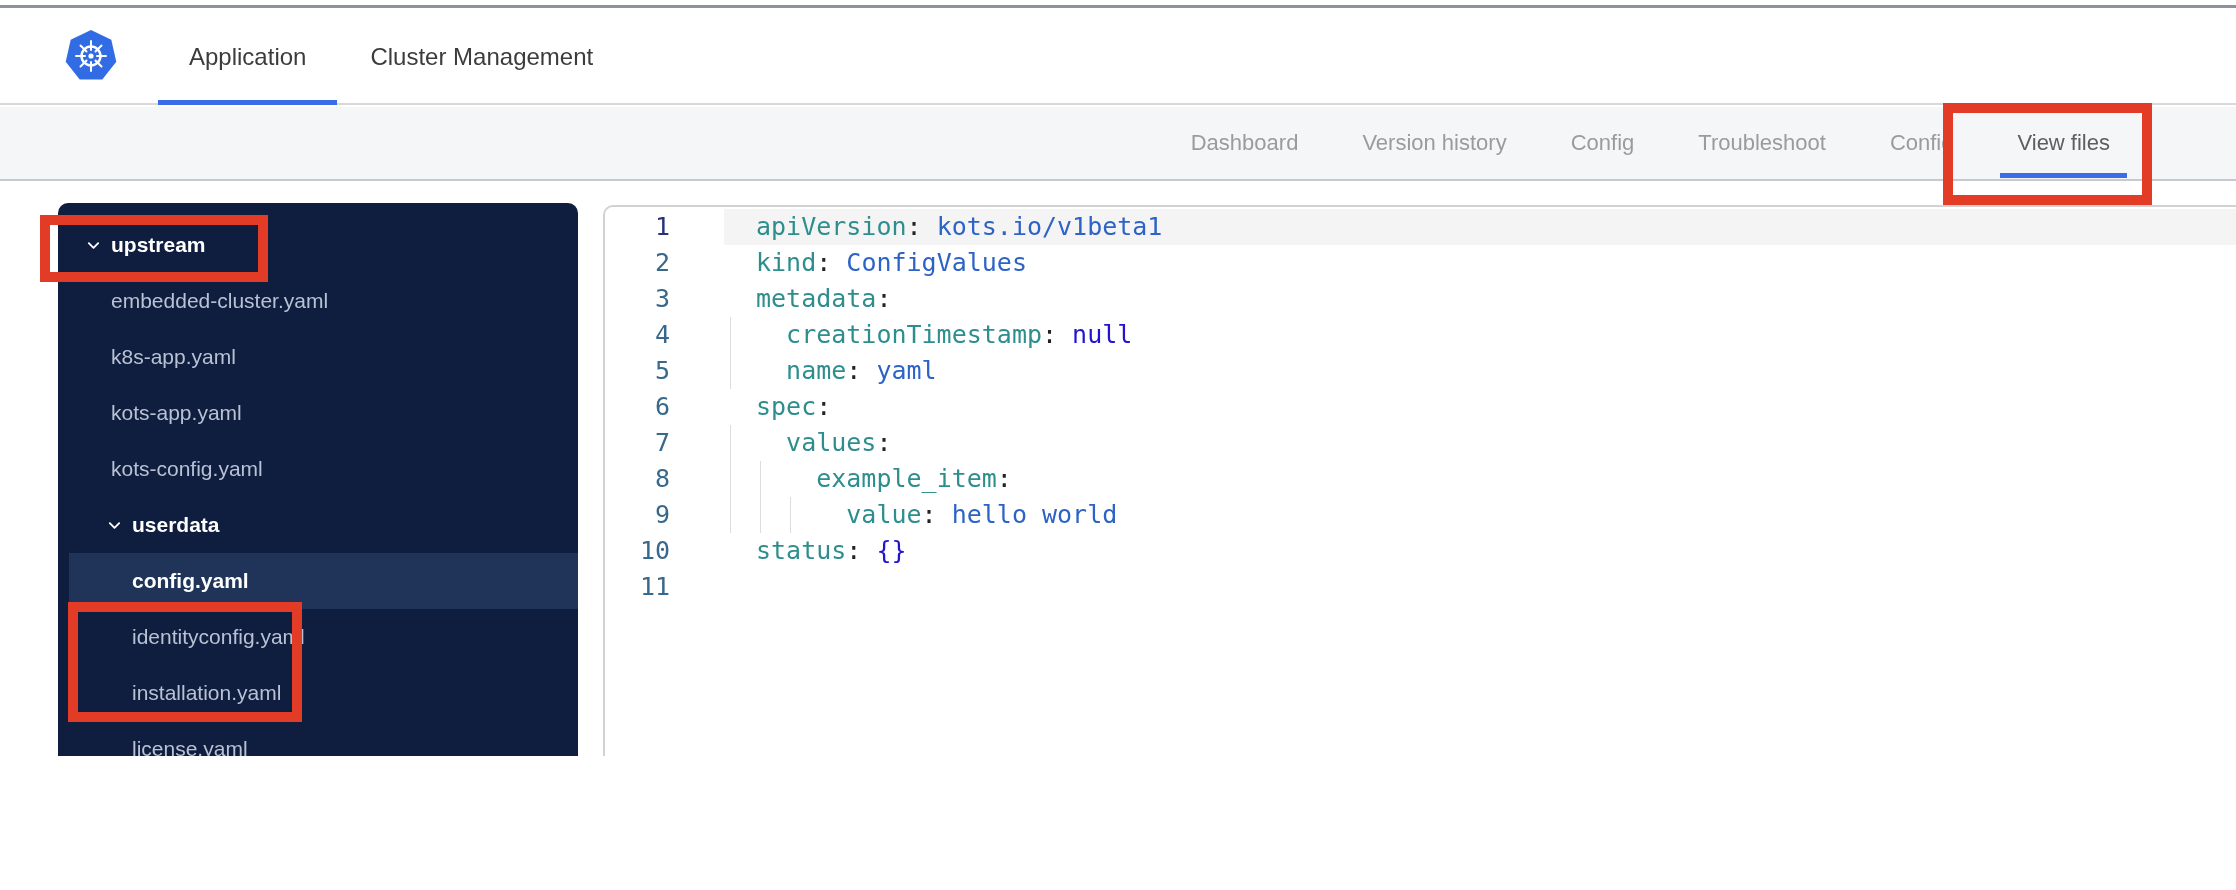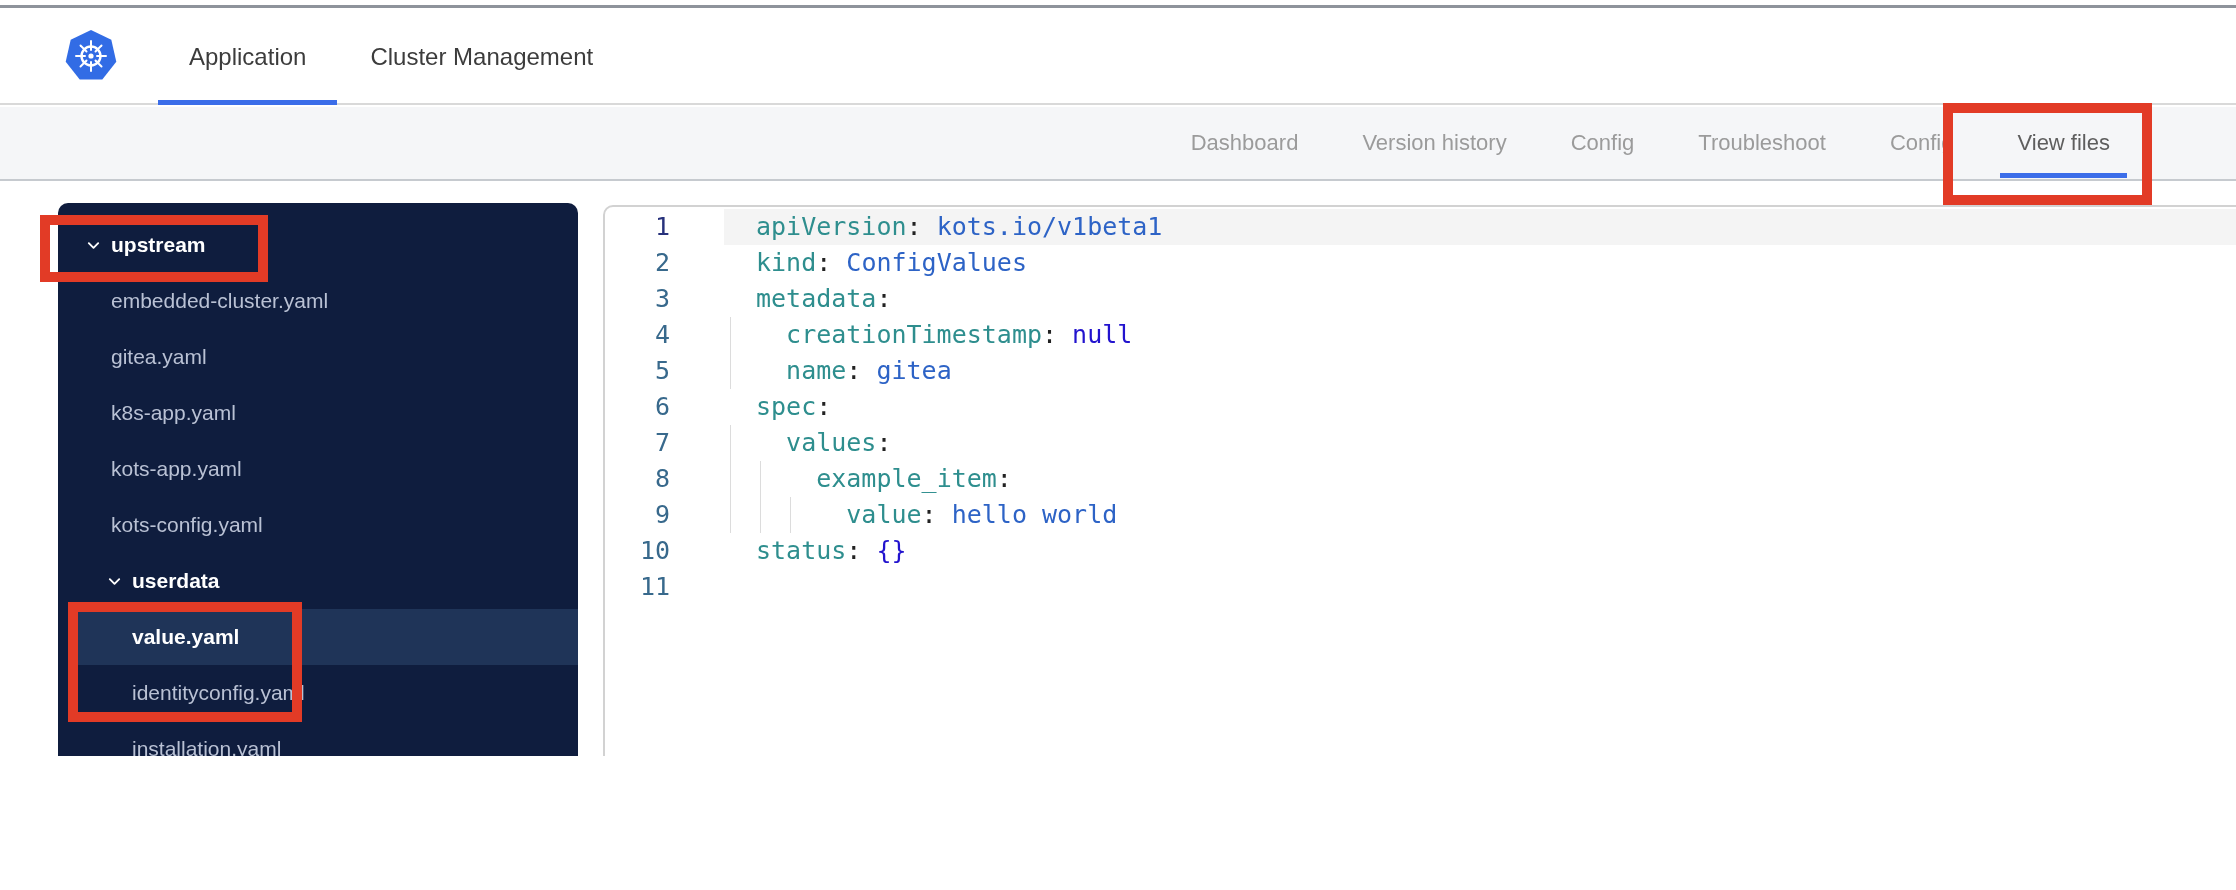--- a/index.html
+++ b/index.html
@@ -116,58 +116,55 @@
       <div class="tree-row folder lvl1">
         <svg class="chev" viewBox="0 0 16 16">
           <polyline points="3,5.5 8,10.5 13,5.5" fill="none" stroke="#ffffff" stroke-width="2" stroke-linecap="round" stroke-linejoin="round"></polyline>
         </svg>
         <span>upstream</span>
       </div>
       <div class="tree-row file lvl1">
         <span>embedded-cluster.yaml</span>
       </div>
       <div class="tree-row file lvl1">
-        <span>gitea.yaml</span>
-      </div>
-      <div class="tree-row file lvl1">
         <span>k8s-app.yaml</span>
       </div>
       <div class="tree-row file lvl1">
         <span>kots-app.yaml</span>
       </div>
       <div class="tree-row file lvl1">
         <span>kots-config.yaml</span>
       </div>
       <div class="tree-row folder lvl2">
         <svg class="chev" viewBox="0 0 16 16">
           <polyline points="3,5.5 8,10.5 13,5.5" fill="none" stroke="#ffffff" stroke-width="2" stroke-linecap="round" stroke-linejoin="round"></polyline>
         </svg>
         <span>userdata</span>
       </div>
       <div class="tree-row file lvl2 selected">
-        <span>value.yaml</span>
+        <span>config.yaml</span>
       </div>
       <div class="tree-row file lvl2">
         <span>identityconfig.yaml</span>
       </div>
       <div class="tree-row file lvl2">
         <span>installation.yaml</span>
       </div>
       <div class="tree-row file lvl2">
         <span>license.yaml</span>
       </div>
     </div>
 
   <div class="editor-panel">
     <div class="code-area">
         <div class="cl active"><div class="gut">1</div><div class="cw"><span class="tk-key">apiVersion</span><span class="tk-punct">: </span><span class="tk-str">kots.io/v1beta1</span></div></div>
         <div class="cl"><div class="gut">2</div><div class="cw"><span class="tk-key">kind</span><span class="tk-punct">: </span><span class="tk-str">ConfigValues</span></div></div>
         <div class="cl"><div class="gut">3</div><div class="cw"><span class="tk-key">metadata</span><span class="tk-punct">:</span></div></div>
         <div class="cl"><div class="gut">4</div><div class="cw"><span class="guide" style="left: 6px;"></span><span class="tk-punct">  </span><span class="tk-key">creationTimestamp</span><span class="tk-punct">: </span><span class="tk-atom">null</span></div></div>
-        <div class="cl"><div class="gut">5</div><div class="cw"><span class="guide" style="left: 6px;"></span><span class="tk-punct">  </span><span class="tk-key">name</span><span class="tk-punct">: </span><span class="tk-str">gitea</span></div></div>
+        <div class="cl"><div class="gut">5</div><div class="cw"><span class="guide" style="left: 6px;"></span><span class="tk-punct">  </span><span class="tk-key">name</span><span class="tk-punct">: </span><span class="tk-str">yaml</span></div></div>
         <div class="cl"><div class="gut">6</div><div class="cw"><span class="tk-key">spec</span><span class="tk-punct">:</span></div></div>
         <div class="cl"><div class="gut">7</div><div class="cw"><span class="guide" style="left: 6px;"></span><span class="tk-punct">  </span><span class="tk-key">values</span><span class="tk-punct">:</span></div></div>
         <div class="cl"><div class="gut">8</div><div class="cw"><span class="guide" style="left: 6px;"></span><span class="guide" style="left: 36.1px;"></span><span class="tk-punct">    </span><span class="tk-key">example_item</span><span class="tk-punct">:</span></div></div>
         <div class="cl"><div class="gut">9</div><div class="cw"><span class="guide" style="left: 6px;"></span><span class="guide" style="left: 36.1px;"></span><span class="guide" style="left: 66.2px;"></span><span class="tk-punct">      </span><span class="tk-key">value</span><span class="tk-punct">: </span><span class="tk-str">hello world</span></div></div>
         <div class="cl"><div class="gut">10</div><div class="cw"><span class="tk-key">status</span><span class="tk-punct">: </span><span class="tk-atom">{}</span></div></div>
         <div class="cl"><div class="gut">11</div><div class="cw"></div></div>
       </div>
   </div>
 
   <div class="anno anno-upstream"></div>

